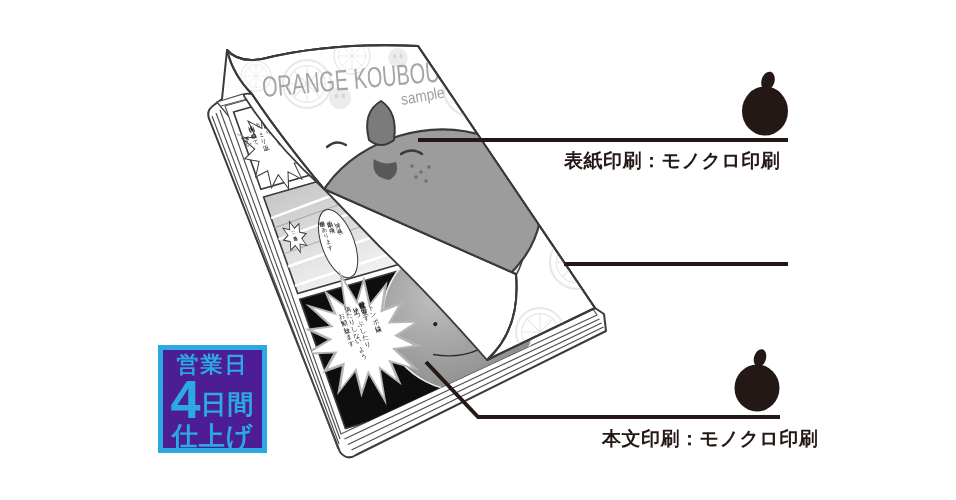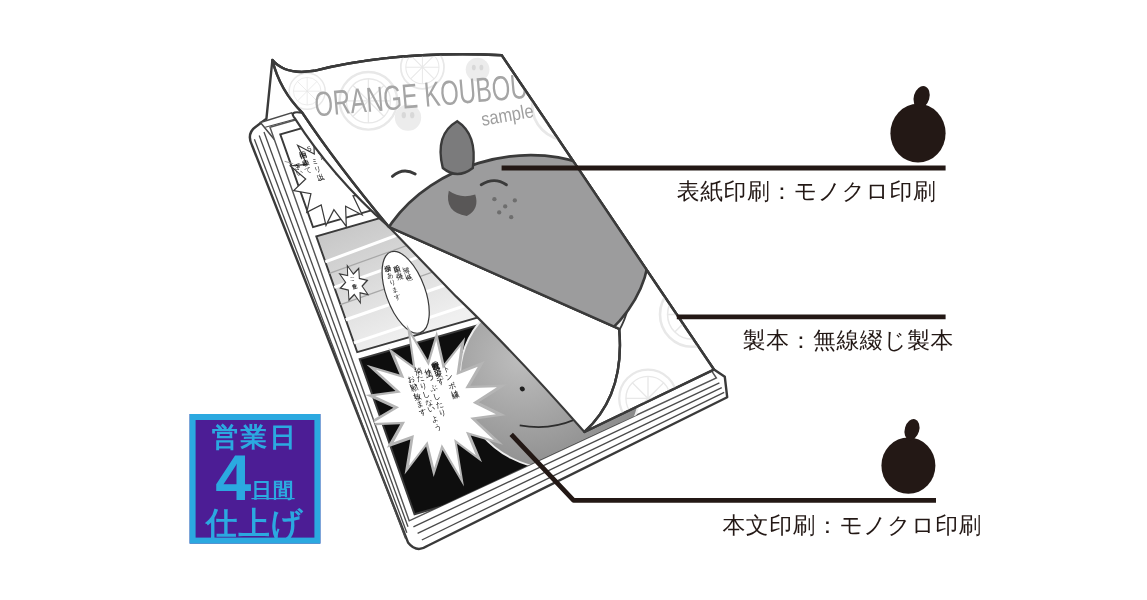--- a/index.html
+++ b/index.html
@@ -3,35 +3,35 @@
 <meta charset="utf-8">
 <style>
   html,body{margin:0;padding:0;background:#fff;}
   .stage{
     position:relative;width:956px;height:500px;background:#ffffff;overflow:hidden;
     font-family:"Liberation Sans","DejaVu Sans",sans-serif;
   }
   .stage svg{position:absolute;left:0;top:0;}
   .ann{
     position:absolute;font-size:19px;line-height:1.15;color:#231815;
-    letter-spacing:0.5px;white-space:nowrap;font-weight:400;
+    letter-spacing:0.5px;white-space:nowrap;font-weight:700;
   }
   .ann1{left:564px;top:150px;}
   .ann2{left:619px;top:274px;}
   .ann3{left:578px;top:428px;margin-left:24px;}
   .badge{
     position:absolute;left:158px;top:345px;width:109px;height:108px;
     box-sizing:border-box;border:5px solid #2ba9e0;background:#4c1d95;
     color:#2ba9e0;display:flex;flex-direction:column;align-items:center;
     font-weight:bold;
   }
   .badge .b-top{font-size:22px;letter-spacing:2px;margin-top:3px;line-height:1.05;}
   .badge .b-mid{display:flex;align-items:flex-end;line-height:0.8;margin-top:1px;}
   .badge .b-num{font-size:54px;line-height:0.82;}
-  .badge .b-unit{font-size:17px;line-height:1;margin-bottom:4px;letter-spacing:1px;text-decoration:underline;}
+  .badge .b-unit{font-size:26px;line-height:1;margin-bottom:4px;letter-spacing:1px;}
   .badge .b-bot{font-size:26px;letter-spacing:1px;line-height:1.1;margin-top:1px;}
   .vtx{writing-mode:vertical-rl;text-orientation:upright;}
 </style>
 </head>
 <body>
 
 <div class="stage">
 
 <svg width="956" height="500" viewBox="0 0 956 500">
   <defs>
@@ -210,21 +210,20 @@
       <ellipse cx="768" cy="81" rx="6.5" ry="9.5" transform="rotate(16 768 81)"></ellipse>
     </g>
     <g>
       <ellipse cx="757" cy="388" rx="22.5" ry="23.5"></ellipse>
       <ellipse cx="760" cy="358" rx="6" ry="9" transform="rotate(16 760 358)"></ellipse>
     </g>
   </g>
 </svg>
 
 <div class="ann ann1">表紙印刷：モノクロ印刷</div>
-<div class="ann ann2">製本：無線綴じ製本</div>
 <div class="ann ann3">本文印刷：モノクロ印刷</div>
 
 <div class="badge">
   <div class="b-top">営業日</div>
   <div class="b-mid">
     <span class="b-num">4</span>
         <span class="b-unit">日間</span>
   </div>
   <div class="b-bot">仕上げ</div>
 </div>

